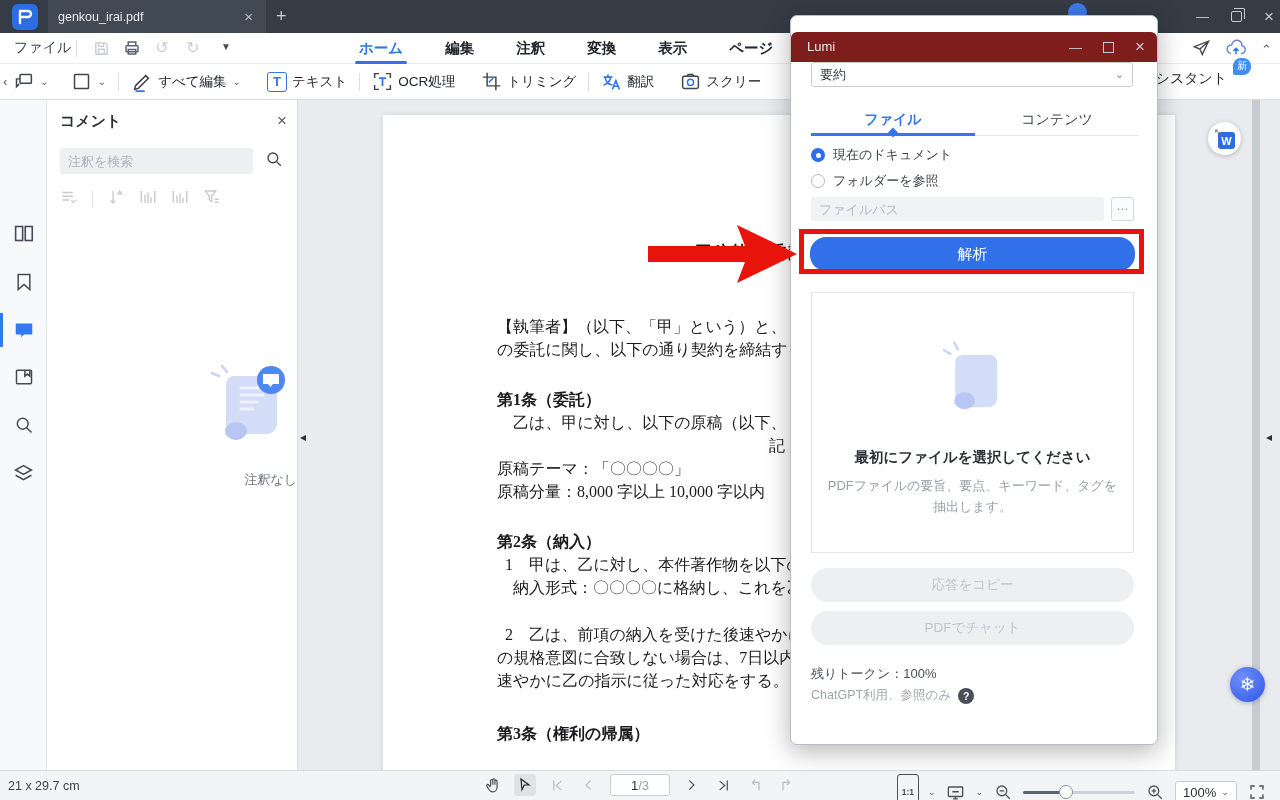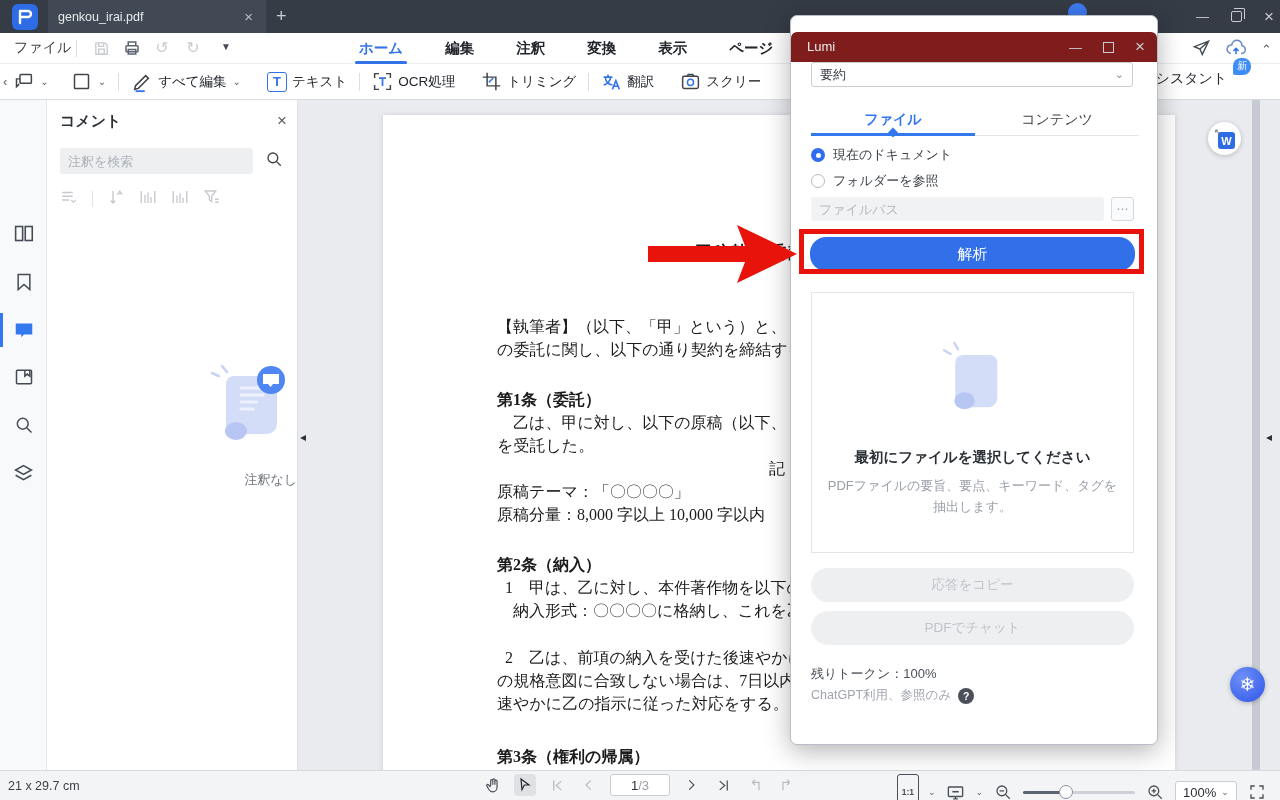--- a/index.html
+++ b/index.html
@@ -366,21 +366,20 @@
 </div>
 
 <div class="docarea">
   <div class="page doc-serif">
     <div class="doc-title">原稿執筆委託契約書</div>
     <div class="doc-body">
       <div class="dl">【執筆者】（以下、「甲」という）と、【依頼者</div>
       <div class="dl">の委託に関し、以下の通り契約を締結する。</div>
       <div class="dl bold" style="margin-top:27px;">第1条（委託）</div>
       <div class="dl ind16">乙は、甲に対し、以下の原稿（以下、「本件</div>
-      <div class="dl">を受託した。</div>
       <div class="dl ki">記</div>
       <div class="dl">原稿テーマ：「〇〇〇〇」</div>
       <div class="dl">原稿分量：8,000 字以上 10,000 字以内</div>
       <div class="dl bold" style="margin-top:27px;">第2条（納入）</div>
       <div class="dl ind8">1　甲は、乙に対し、本件著作物を以下の形式</div>
       <div class="dl ind16">納入形式：〇〇〇〇に格納し、これを乙に提</div>
       <div class="dl ind8" style="margin-top:24px;">2　乙は、前項の納入を受けた後速やかに納入</div>
       <div class="dl">の規格意図に合致しない場合は、7日以内に</div>
       <div class="dl">速やかに乙の指示に従った対応をする。</div>
       <div class="dl bold" style="margin-top:30px;">第3条（権利の帰属）</div>

